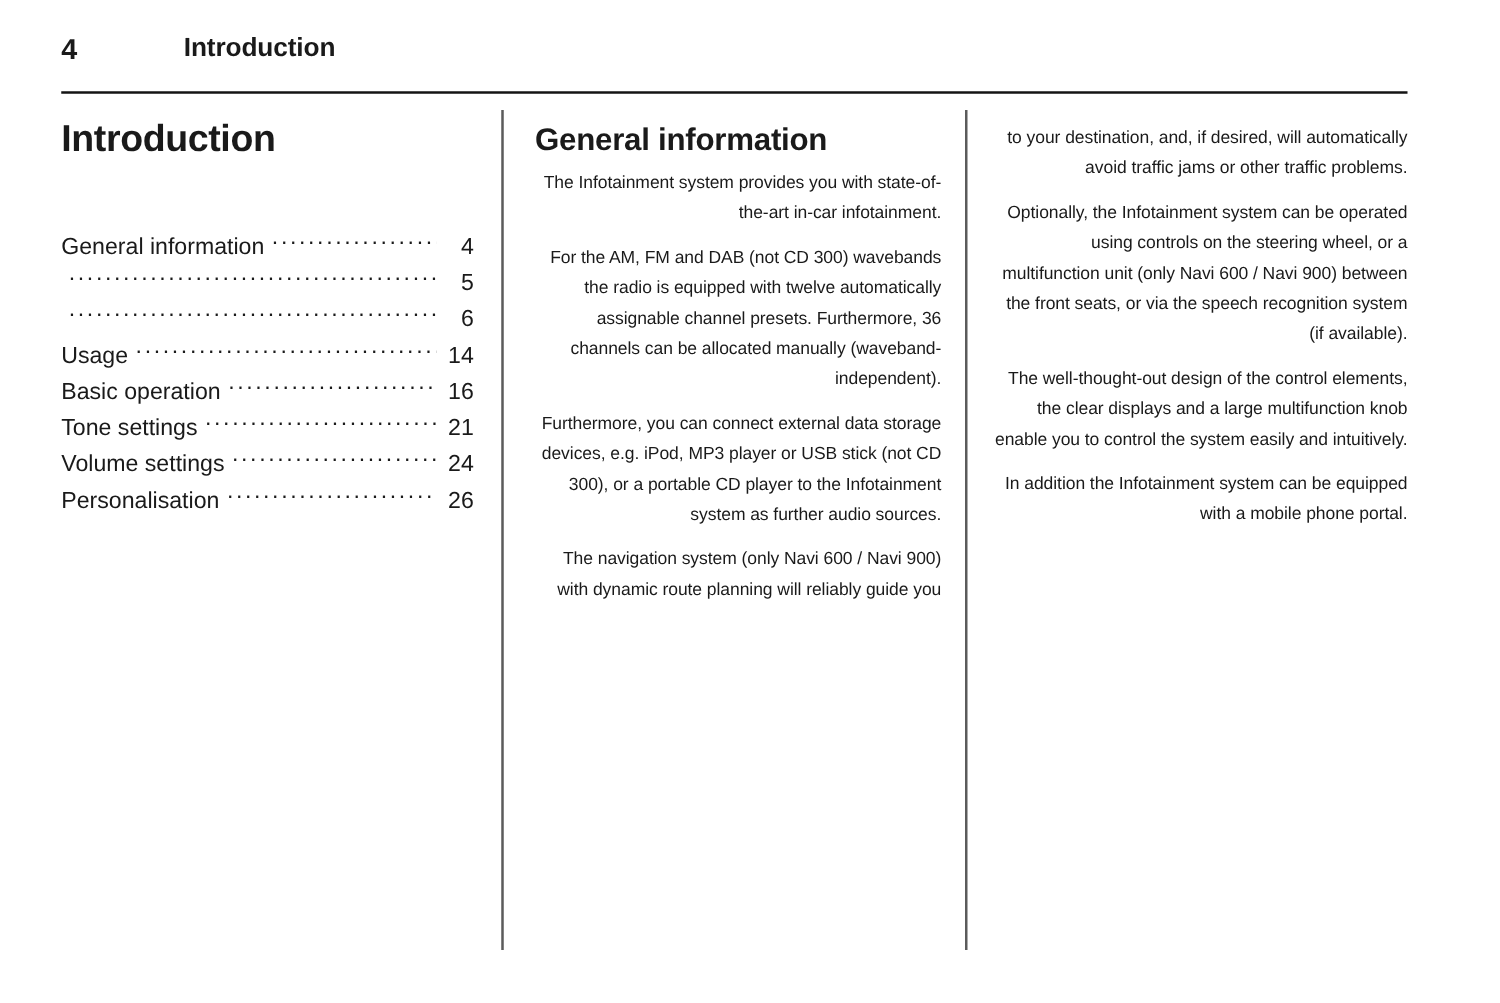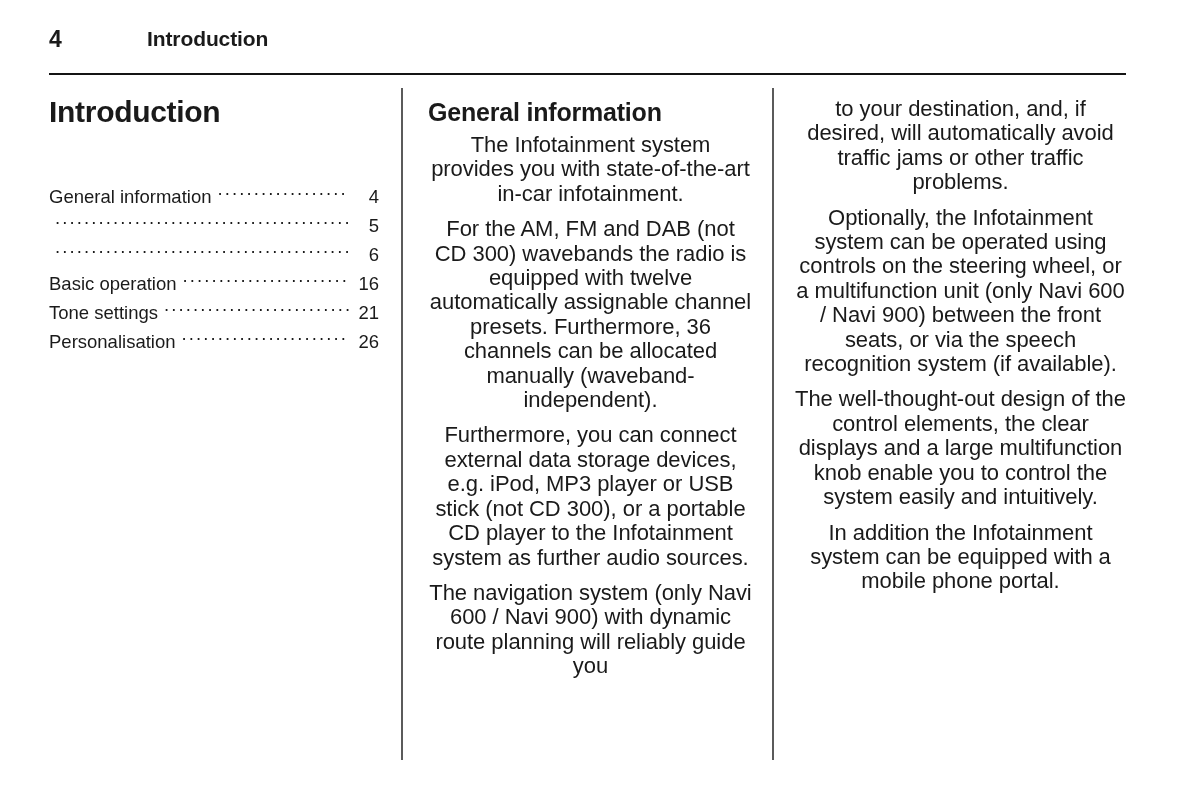--- a/index.html
+++ b/index.html
@@ -127,25 +127,25 @@
   
   .section-heading {
     font-size: 25px;
     font-weight: bold;
     line-height: 30px;
     letter-spacing: -0.2px;
     margin: 0 0 6px 0;
     padding-top: 9px;
   }
   p.body {
-    font-size: 22px;
+    font-size: 14px;
     line-height: 24.4px;
     margin: 0 0 11px 0;
     letter-spacing: -0.05px;
-    text-align: center;
+    text-align: right;
   }
   p.body:last-child { margin-bottom: 0; }
 
   .col-right p.body:first-child { margin-top: 9px; }
 </style>
 </head>
 <body>
 
 <div class="page">
 
@@ -172,33 +172,43 @@
       <div class="toc-row">
         <span class="toc-dots"></span>
         <span class="toc-page">5</span>
       </div>
 
       <div class="toc-row">
         <span class="toc-dots"></span>
         <span class="toc-page">6</span>
       </div>
 
+      <div class="toc-row">
+        <span class="toc-label">Usage</span>
+        <span class="toc-dots"></span>
+        <span class="toc-page">14</span>
+      </div>
 
       <div class="toc-row">
         <span class="toc-label">Basic operation</span>
         <span class="toc-dots"></span>
         <span class="toc-page">16</span>
       </div>
 
       <div class="toc-row">
         <span class="toc-label">Tone settings</span>
         <span class="toc-dots"></span>
         <span class="toc-page">21</span>
       </div>
 
+      <div class="toc-row">
+        <span class="toc-label">Volume settings</span>
+        <span class="toc-dots"></span>
+        <span class="toc-page">24</span>
+      </div>
 
       <div class="toc-row">
         <span class="toc-label">Personalisation</span>
         <span class="toc-dots"></span>
         <span class="toc-page">26</span>
       </div>
 
     </div>
   </div>
 

